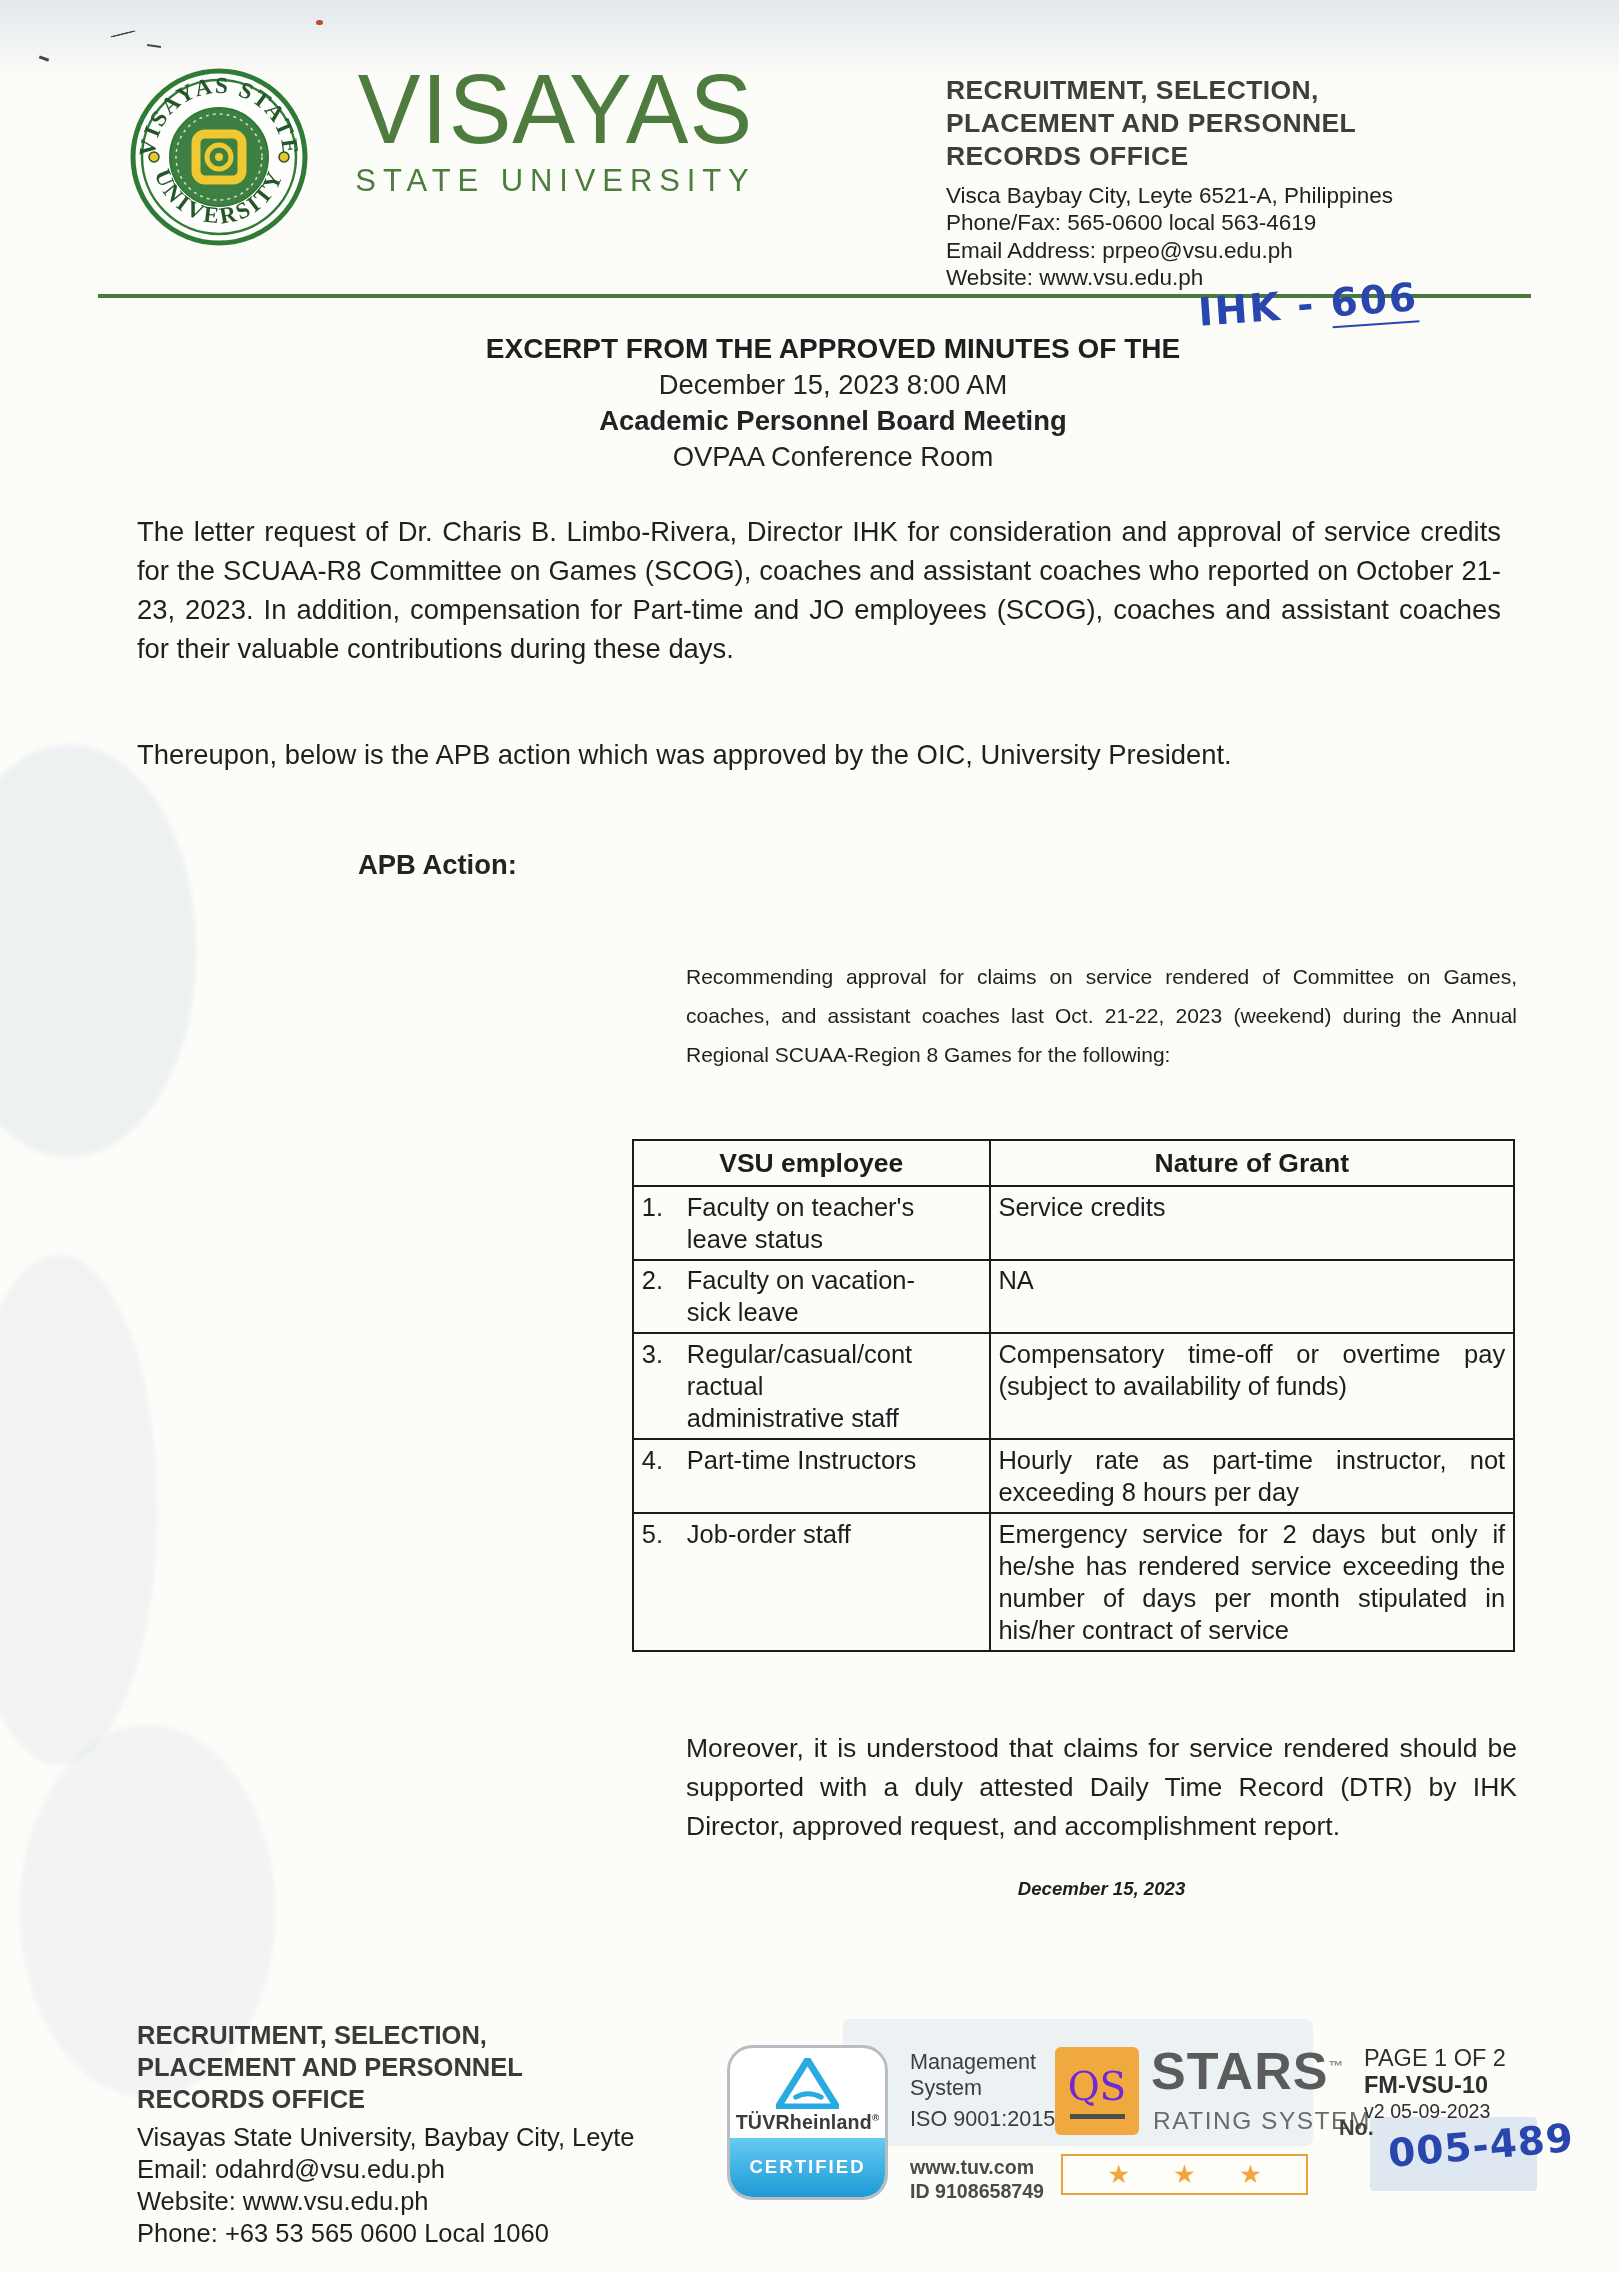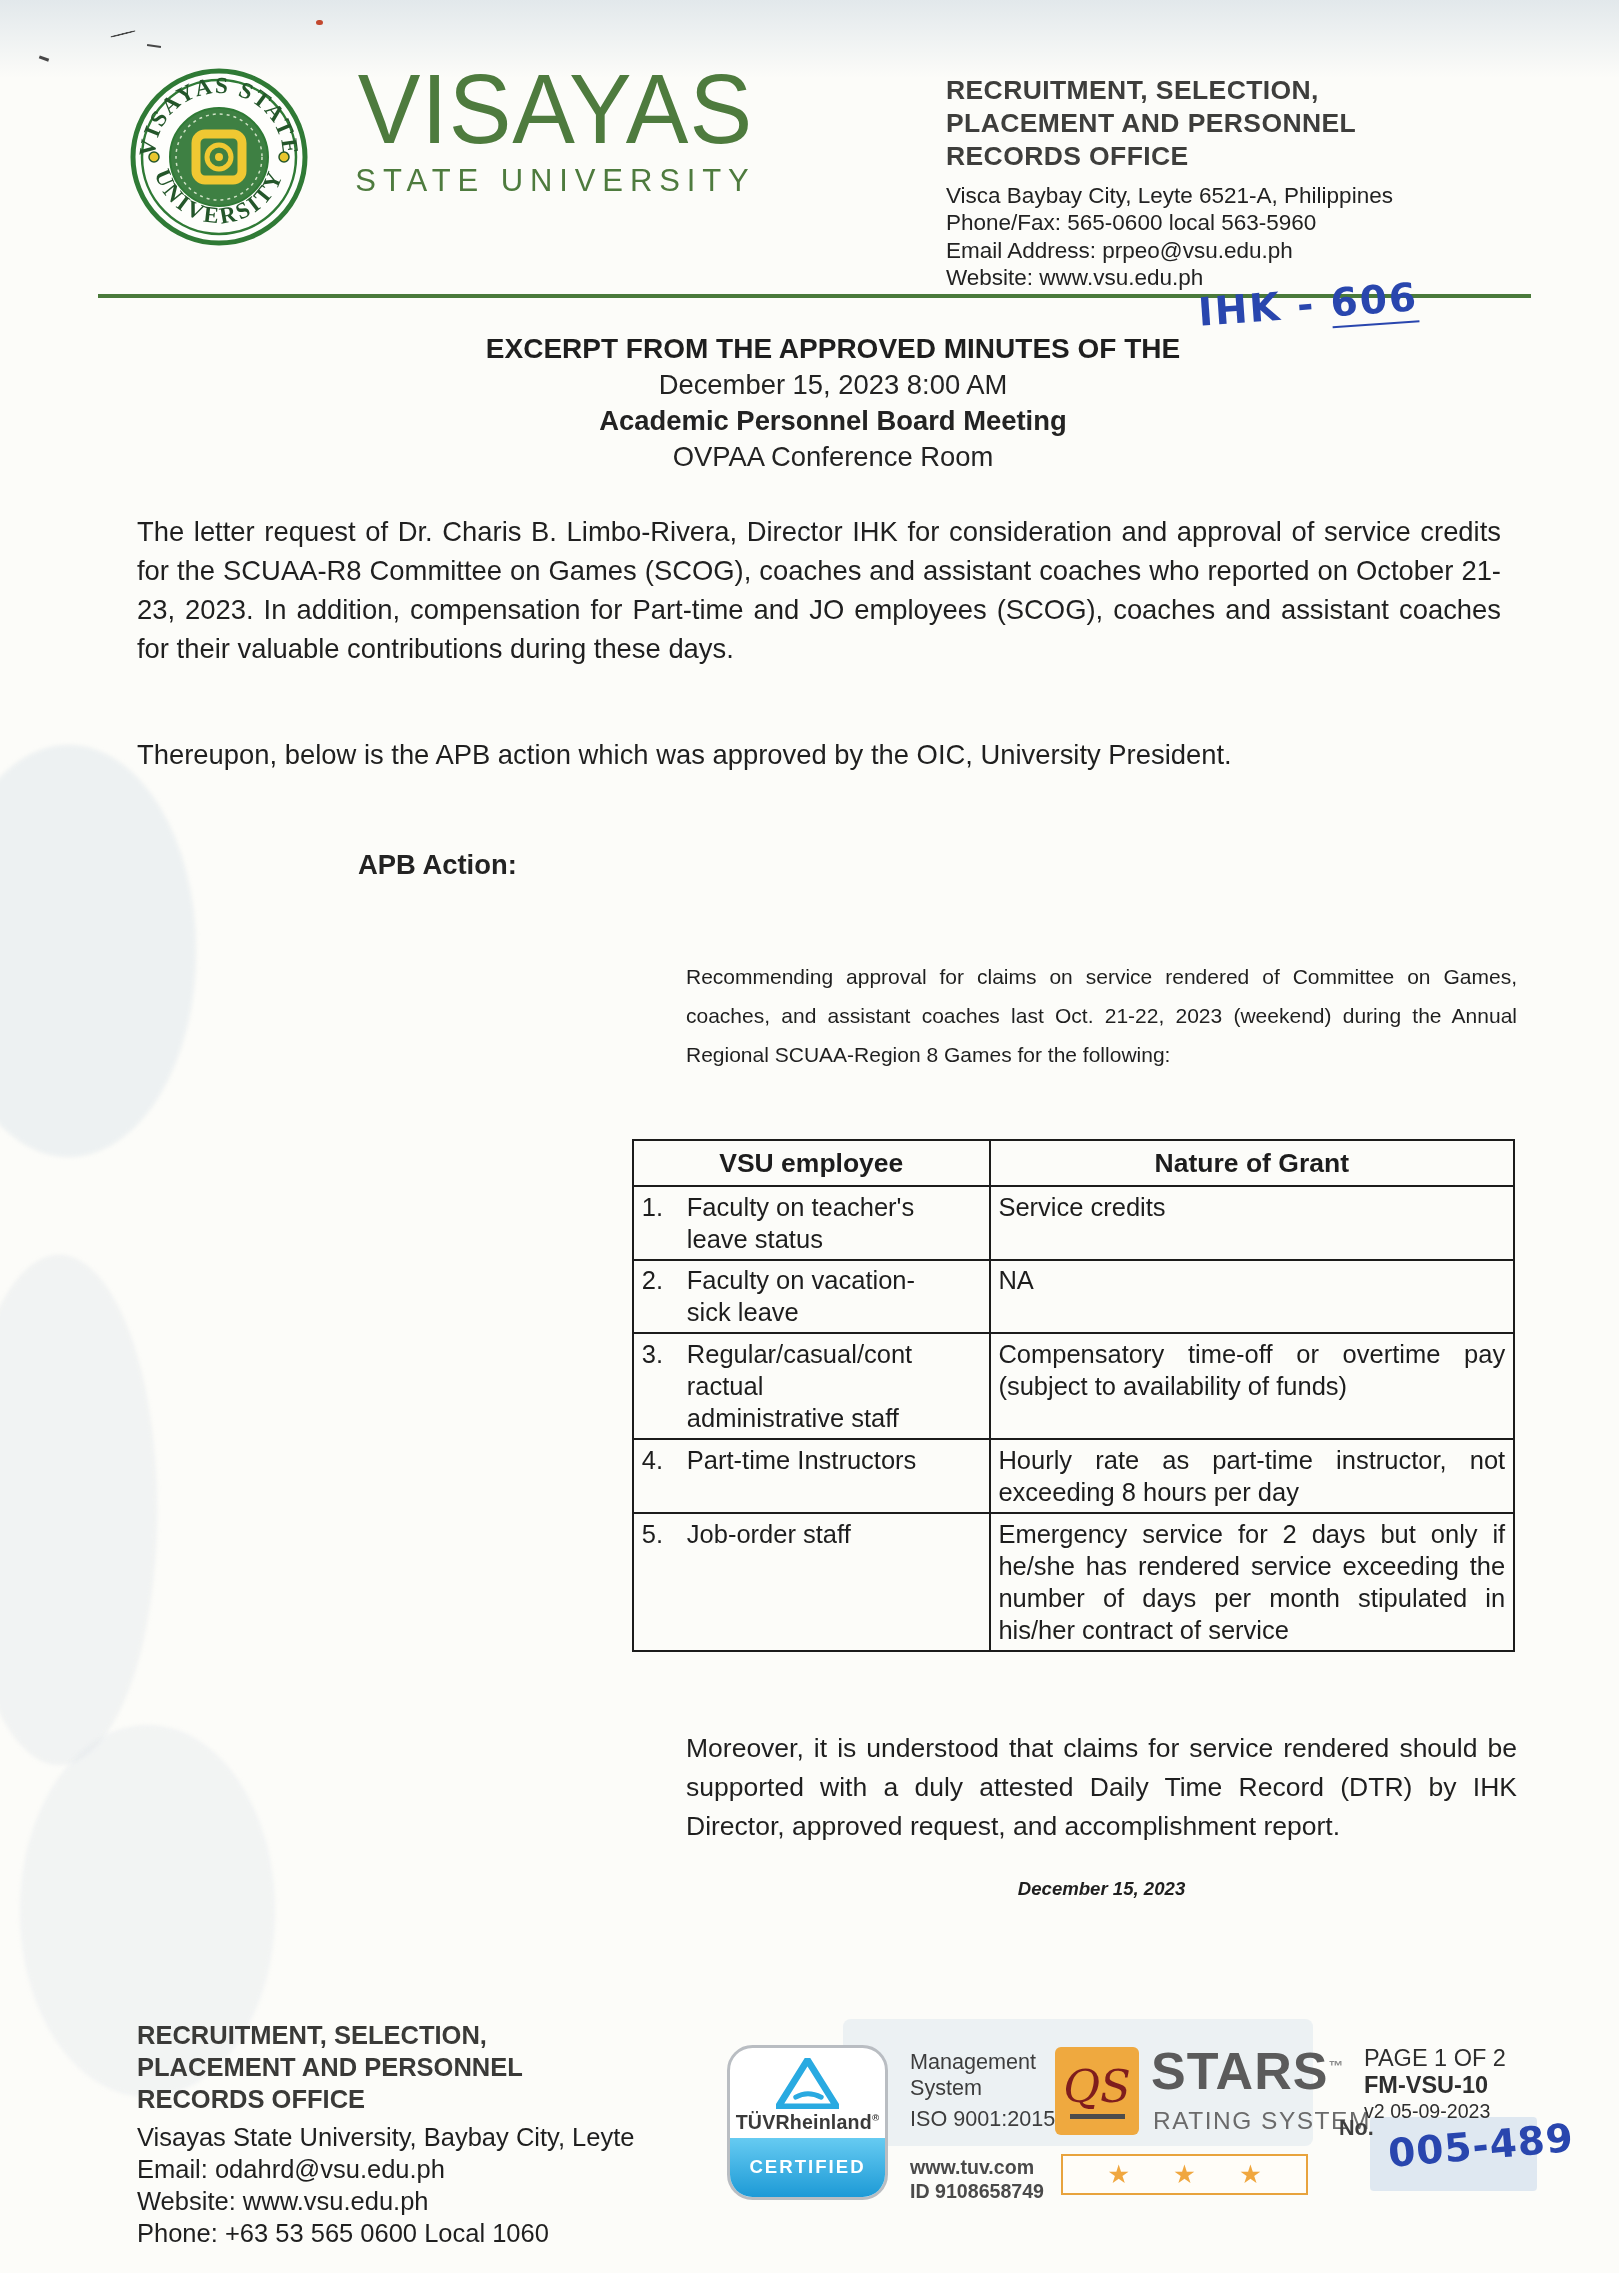--- a/index.html
+++ b/index.html
@@ -85,21 +85,21 @@
     display:flex;align-items:center;justify-content:center;color:#fff;font-weight:700;
     font-size:18.6px;letter-spacing:2px;}
   .ms{position:absolute;left:910px;top:2049px;}
   .ms .l{font-size:21.6px;line-height:25.5px;font-weight:400;color:#3d3d3d;}
   .ms .iso{margin-top:5.9px;}
   .tuvid{position:absolute;left:910px;top:2156px;}
   .tuvid .l{font-size:19.6px;line-height:23.5px;font-weight:700;color:#4a4a4a;}
 
   .qs-box{position:absolute;left:1055px;top:2047px;width:84px;height:88px;background:#efa93f;
     border-radius:5.9px;display:flex;flex-direction:column;align-items:center;justify-content:center;}
-  .qs-box .qs{font-family:"DejaVu Serif",serif;font-style:italic;font-size:45px;color:#7f1d1d;line-height:47px;}
+  .qs-box .qs{font-family:"DejaVu Serif",serif;font-size:39px;color:#6d28d9;line-height:47px;}
   .qs-box .bar{width:55px;height:4.9px;background:#4c4c4c;margin-top:3.9px;}
   .stars-word{position:absolute;left:1151px;top:2041px;font-size:52px;font-weight:700;color:#5b5b5b;letter-spacing:1px;}
   .stars-word sup{font-size:14.7px;color:#8a8a8a;}
   .rating-word{position:absolute;left:1153px;top:2107px;font-size:24.5px;color:#6b6b6b;letter-spacing:1.5px;}
   .stars-box{position:absolute;left:1061px;top:2154px;width:243px;height:37px;border:2.9px solid #e8a33d;
     background:#fffdf8;display:flex;align-items:center;justify-content:center;gap:43px;}
   .stars-box .st{color:#f0a73f;font-size:25.5px;line-height:25.5px;}
 
   .pageinfo{position:absolute;left:1364px;top:2045px;width:176px;color:#2e2e2e;}
   .pageinfo .pi1{font-size:23.5px;line-height:27.4px;}
@@ -149,21 +149,21 @@
     <div class="big">VISAYAS</div>
     <div class="small">STATE UNIVERSITY</div>
   </div>
 
   <div class="office">
     <div class="b">RECRUITMENT, SELECTION,</div>
     <div class="b">PLACEMENT AND PERSONNEL</div>
     <div class="b">RECORDS OFFICE</div>
     <div class="details">
       <div class="d">Visca Baybay City, Leyte 6521-A, Philippines</div>
-      <div class="d">Phone/Fax: 565-0600 local 563-5960</div>
+      <div class="d">Phone/Fax: 565-0600 local 563-4619</div>
       <div class="d">Email Address: prpeo@vsu.edu.ph</div>
       <div class="d">Website: www.vsu.edu.ph</div>
     </div>
   </div>
 
   <div class="rule"></div>
 
   <div class="hand hw-top">
     <span>IHK - </span><span class="ul">606</span>
   </div>

